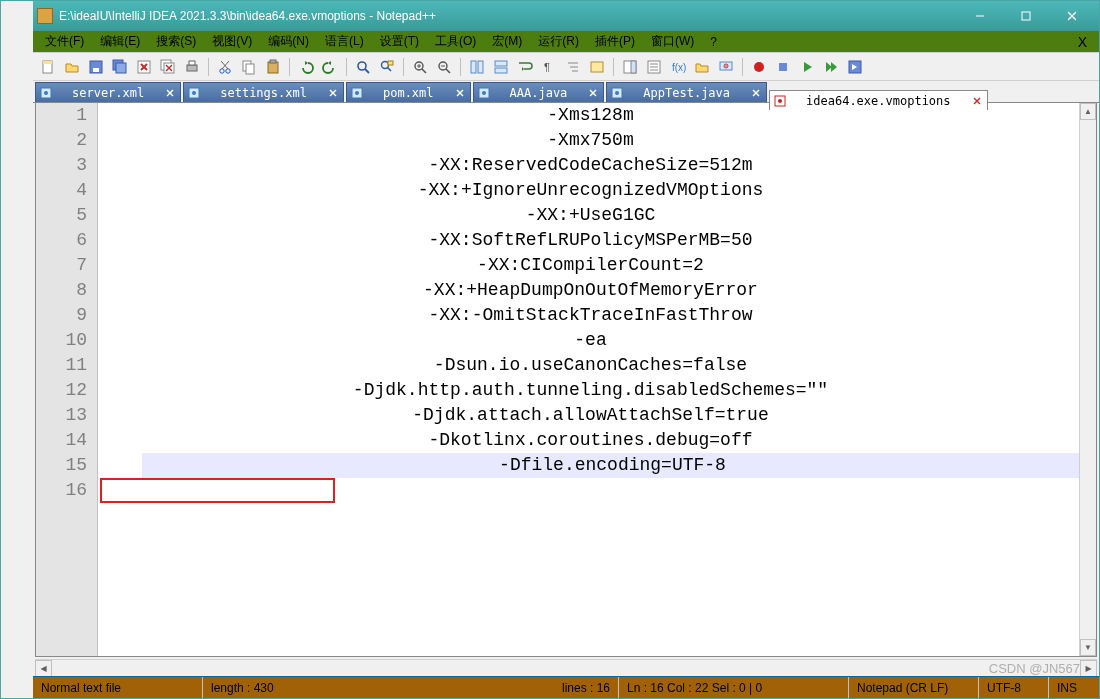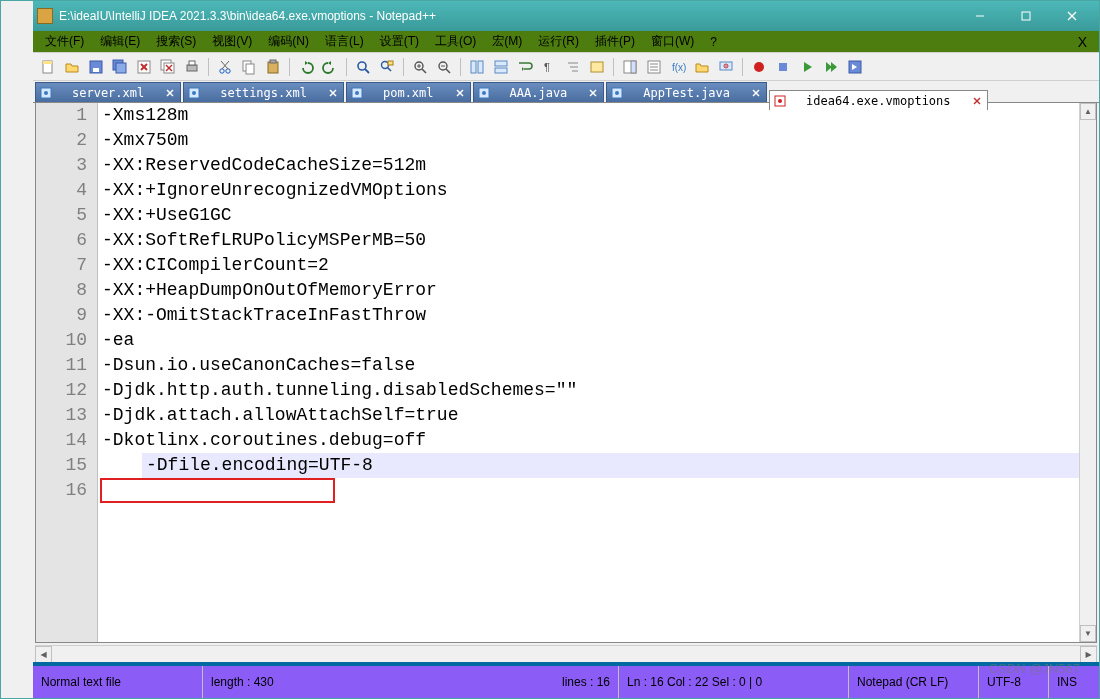--- a/index.html
+++ b/index.html
@@ -29,35 +29,35 @@
 .tabbar { height: 22px; background: #f0f0f0; display: flex; align-items: flex-end; border-bottom: 1px solid #888; padding-left: 2px; }
 .tab { height: 20px; background: linear-gradient(#6a8dbf, #4a6d9f); color: #fff; font-family: "NSimSun", "SimSun", monospace; font-size: 12px; padding: 0 4px; display: flex; align-items: center; border: 1px solid #3a5a8a; border-bottom: none; margin-right: 2px; cursor: pointer; gap: 20px; }
 .tab.active { background: #fff; color: #000; border-color: #888; position: relative; top: 8px; }
 .tab .tab-icon { width: 12px; height: 12px; }
 .tab .tab-close { width: 12px; height: 12px; display: flex; align-items: center; justify-content: center; font-size: 10px; }
 
 
 .editor-area { flex: 1; display: flex; background: #fff; border: 1px solid #888; border-top: none; margin: 0 2px 2px 2px; overflow: hidden; }
 .gutter { width: 62px; background: #e4e4e4; border-right: 1px solid #c0c0c0; font-family: Consolas, "Courier New", monospace; font-size: 18px; color: #808080; text-align: right; padding-right: 10px; }
 .gutter .ln { height: 25px; line-height: 25px; }
-.code { flex: 1; font-family: Consolas, "Courier New", monospace; font-size: 18px; color: #000; position: relative; }
+.code { flex: 1; font-family: Consolas, "Courier New", monospace; font-size: 18px; color: #000; position: relative; text-align: center; }
 .code .line { height: 25px; line-height: 25px; padding-left: 4px; white-space: pre; }
 .code .line.current { background: #e8e8ff; margin-left: 44px; }
 .highlight-box { position: absolute; border: 2px solid #e02020; pointer-events: none; }
 .editor-scroll { width: 17px; background: #f0f0f0; border-left: 1px solid #d0d0d0; display: flex; flex-direction: column; }
 .sb-btn { height: 17px; background: #f0f0f0; border: 1px solid #c0c0c0; display: flex; align-items: center; justify-content: center; font-size: 8px; color: #606060; }
 .sb-track { flex: 1; }
 
 
 .horiz-sb { height: 17px; background: #f0f0f0; border-top: 1px solid #d0d0d0; margin: 0 2px; display: flex; }
 .horiz-sb .sb-btn { width: 17px; height: 17px; }
 .horiz-sb .sb-track { flex: 1; }
 
 
-.statusbar { height: 36px; background: #8b5cf6; border-top: 4px solid #0369a1; display: flex; align-items: stretch; font-size: 12px; }
+.statusbar { height: 22px; background: #a16207; border-top: 1px solid #0369a1; display: flex; align-items: stretch; font-size: 12px; }
 .statusbar .cell { border-right: 1px solid #c0c0c0; padding: 0 8px; display: flex; align-items: center; white-space: nowrap; }
 .statusbar .flex { flex: 1; }
 
 
 .watermark { position: absolute; right: 19px; bottom: 22px; color: rgba(120,120,120,.55); font-size: 13px; font-family: Arial; pointer-events: none; }
 
 
 .ic { display: block; }
 </style>
 </head>

